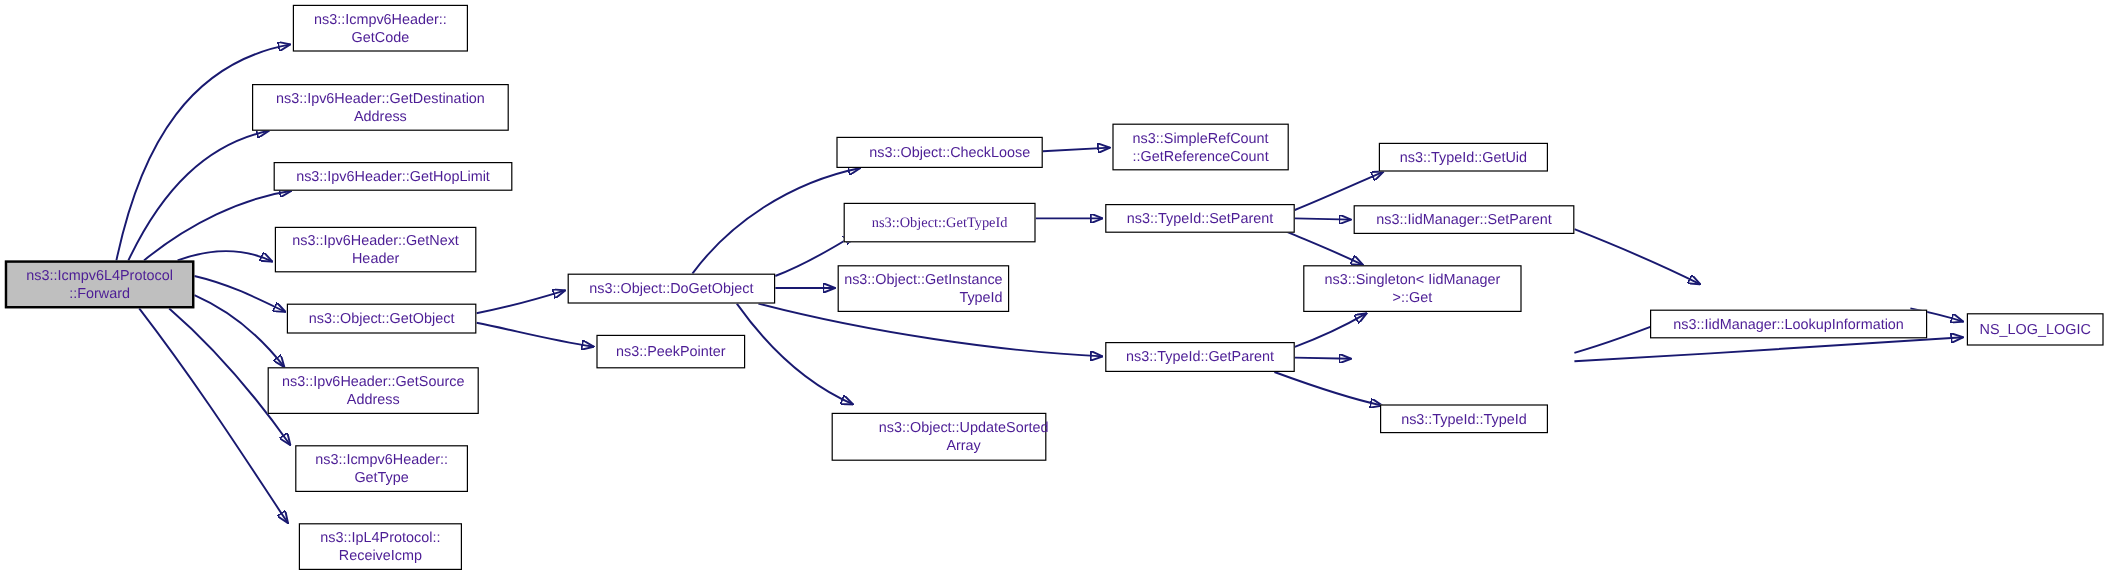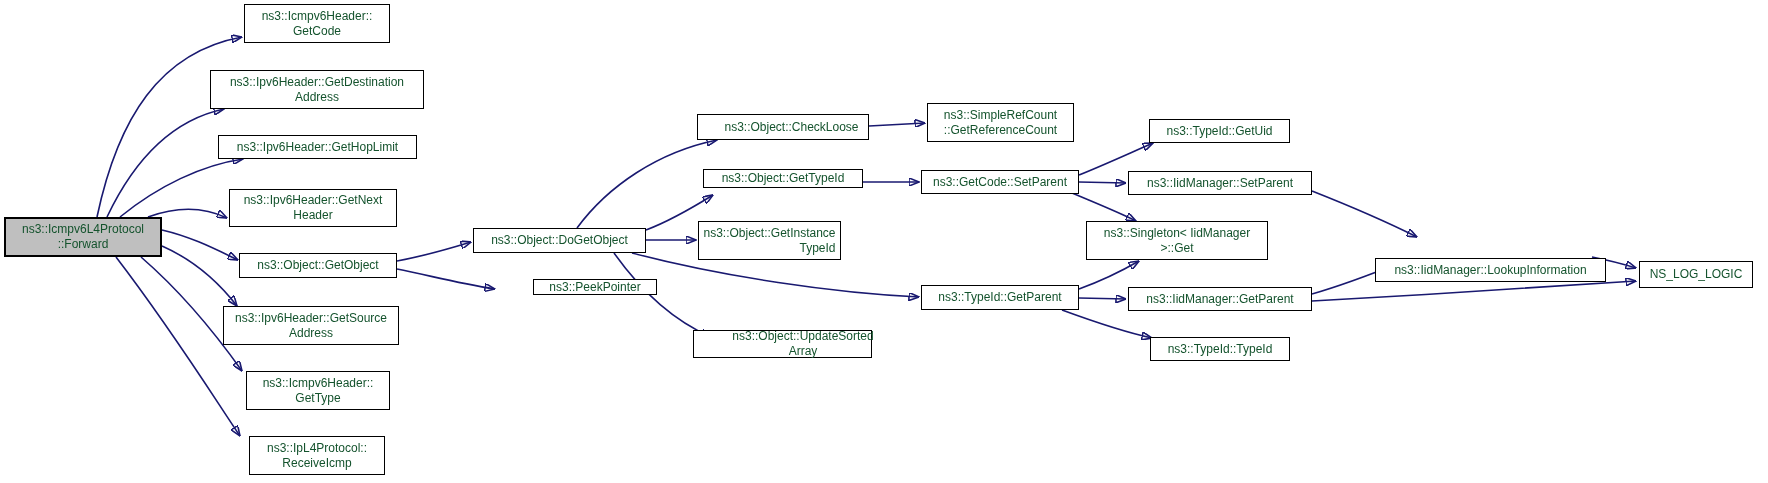--- a/index.html
+++ b/index.html
@@ -10,47 +10,47 @@
     font-family:"Liberation Sans", sans-serif;
     overflow:hidden;
   }
   svg.edges{position:absolute;left:0;top:0;width:1768px;height:483px;}
   svg.edges path{fill:none;stroke:#191970;stroke-width:1.6px;}
   .node{
     position:absolute;
     box-sizing:border-box;
     border:1.5px solid #000000;
     background:#ffffff;
-    color:#14532d;
+    color:#4c1d95;
     font-size:12px;
     line-height:15px;
     display:flex;
     align-items:center;
     justify-content:center;
     text-align:center;
     white-space:pre-line;
     padding:1px 3px;
   }
   .node.hl{background:#bfbfbf;border-width:2px;}
   
   #n-forward{left:4px;top:217px;width:158px;height:40px;}
   #n-get_code{left:244px;top:4px;width:146px;height:39px;}
   #n-get_dest{left:210px;top:70px;width:214px;height:39px;}
-  #n-get_hop{left:218px;top:135px;width:199px;height:24px;}
+  #n-get_hop{left:228px;top:135px;width:199px;height:24px;}
   #n-get_next{left:229px;top:189px;width:168px;height:38px;}
   #n-get_object{left:239px;top:253px;width:158px;height:25px;}
   #n-get_source{left:223px;top:306px;width:176px;height:39px;}
   #n-get_type{left:246px;top:371px;width:144px;height:39px;}
   #n-receive_icmp{left:249px;top:436px;width:136px;height:39px;}
   #n-do_get_object{left:473px;top:228px;width:173px;height:25px;}
-  #n-peek_pointer{left:497px;top:279px;width:124px;height:16px;margin-left:36px;}
+  #n-peek_pointer{left:497px;top:279px;width:124px;height:28px;}
   #n-check_loose{left:697px;top:114px;width:172px;height:26px;padding-left:20px;}
-  #n-get_type_id{left:703px;top:169px;width:160px;height:19px;}
+  #n-get_type_id{left:703px;top:169px;width:160px;height:33px;font-family:Liberation Serif, serif;}
   #n-get_instance{left:698px;top:221px;width:143px;height:39px;text-align:right;}
-  #n-update_sorted{left:693px;top:330px;width:179px;height:28px;padding-left:44px;}
+  #n-update_sorted{left:693px;top:344px;width:179px;height:40px;padding-left:44px;}
   #n-get_ref_count{left:927px;top:103px;width:147px;height:39px;}
   #n-typeid_set_parent{left:921px;top:170px;width:158px;height:24px;}
   #n-typeid_get_parent{left:921px;top:285px;width:158px;height:25px;}
   #n-typeid_get_uid{left:1149px;top:119px;width:141px;height:24px;}
   #n-iid_set_parent{left:1128px;top:171px;width:184px;height:24px;}
   #n-singleton_get{left:1086px;top:221px;width:182px;height:39px;}
   #n-iid_get_parent{left:1128px;top:287px;width:184px;height:24px;}
   #n-typeid_typeid{left:1150px;top:337px;width:140px;height:24px;}
   #n-lookup_info{left:1375px;top:238px;width:231px;height:24px;margin-top:20px;}
   #n-ns_log_logic{left:1639px;top:261px;width:114px;height:27px;}
@@ -114,24 +114,23 @@
   <div class="node" id="n-do_get_object">ns3::Object::DoGetObject</div>
   <div class="node" id="n-peek_pointer">ns3::PeekPointer</div>
   <div class="node" id="n-check_loose">ns3::Object::CheckLoose</div>
   <div class="node" id="n-get_type_id">ns3::Object::GetTypeId</div>
   <div class="node" id="n-get_instance">ns3::Object::GetInstance
 TypeId</div>
   <div class="node" id="n-update_sorted">ns3::Object::UpdateSorted
 Array</div>
   <div class="node" id="n-get_ref_count">ns3::SimpleRefCount
 ::GetReferenceCount</div>
-  <div class="node" id="n-typeid_set_parent">ns3::GetCode::SetParent</div>
+  <div class="node" id="n-typeid_set_parent">ns3::TypeId::SetParent</div>
   <div class="node" id="n-typeid_get_parent">ns3::TypeId::GetParent</div>
   <div class="node" id="n-typeid_get_uid">ns3::TypeId::GetUid</div>
   <div class="node" id="n-iid_set_parent">ns3::IidManager::SetParent</div>
   <div class="node" id="n-singleton_get">ns3::Singleton&lt; IidManager
 &gt;::Get</div>
-  <div class="node" id="n-iid_get_parent">ns3::IidManager::GetParent</div>
   <div class="node" id="n-typeid_typeid">ns3::TypeId::TypeId</div>
   <div class="node" id="n-lookup_info">ns3::IidManager::LookupInformation</div>
   <div class="node" id="n-ns_log_logic">NS_LOG_LOGIC</div>
 
 </div>
 
 </body></html>

